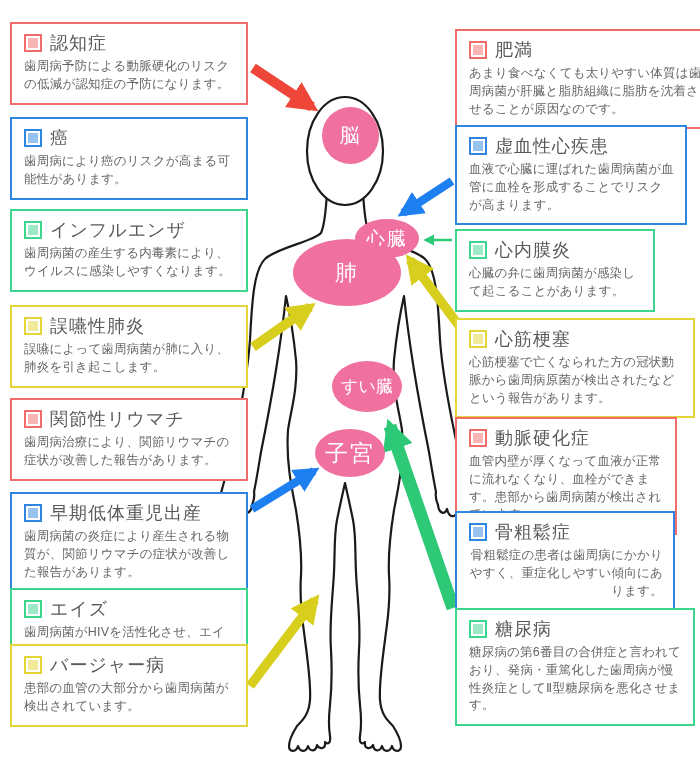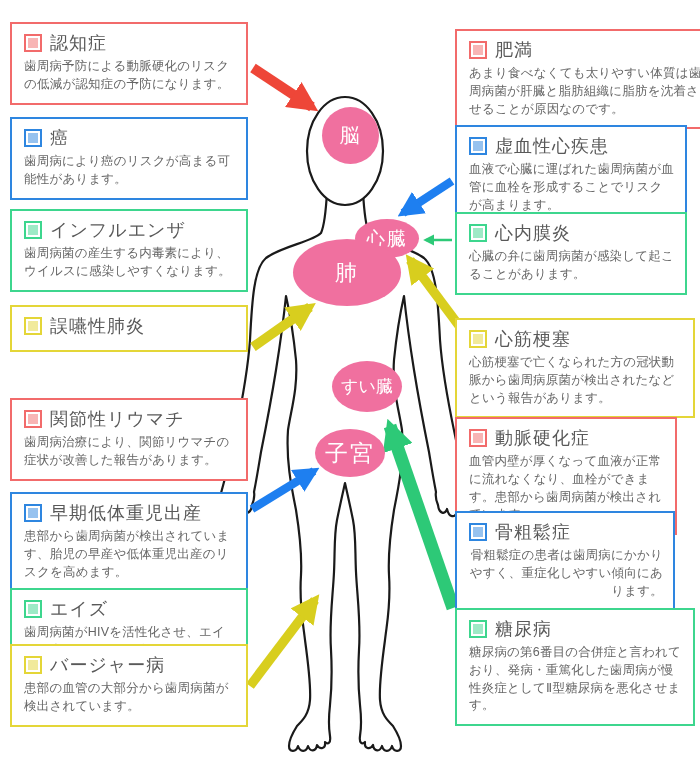--- a/index.html
+++ b/index.html
@@ -179,38 +179,39 @@
       </div>
     <div class="box-body">歯周病菌の産生する内毒素により、ウイルスに感染しやすくなります。</div>
   </div>
   <div class="box c-yellow" style="left:10px;top:305px;">
     <div class="box-title">
         <span class="sq">
           <span class="sq-in"></span>
         </span>
         <span class="t">誤嚥性肺炎</span>
       </div>
+    <div class="box-body">誤嚥によって歯周病菌が肺に入り、肺炎を引き起こします。</div>
   </div>
   <div class="box c-red" style="left:10px;top:398px;">
     <div class="box-title">
         <span class="sq">
           <span class="sq-in"></span>
         </span>
         <span class="t">関節性リウマチ</span>
       </div>
     <div class="box-body">歯周病治療により、関節リウマチの症状が改善した報告があります。</div>
   </div>
   <div class="box c-blue" style="left:10px;top:492px;">
     <div class="box-title">
         <span class="sq">
           <span class="sq-in"></span>
         </span>
         <span class="t">早期低体重児出産</span>
       </div>
-    <div class="box-body">患部から歯周病菌が検出されています、胎児の早産や低体重児出産のリスクを高めます。</div>
+    <div class="box-body">歯周病菌の炎症により産生される物質が、関節リウマチの症状が改善した報告があります。</div>
   </div>
   <div class="box c-green" style="left:10px;top:588px;">
     <div class="box-title">
         <span class="sq">
           <span class="sq-in"></span>
         </span>
         <span class="t">エイズ</span>
       </div>
     <div class="box-body">歯周病菌がHIVを活性化させ、エイズ発症につながる可能性があります。</div>
   </div>
@@ -235,21 +236,21 @@
   </div>
   <div class="box c-blue" style="left:455px;top:125px;width:232px;">
     <div class="box-title">
         <span class="sq">
           <span class="sq-in"></span>
         </span>
         <span class="t">虚血性心疾患</span>
       </div>
     <div class="box-body">血液で心臓に運ばれた歯周病菌が血管に血栓を形成することでリスクが高まります。</div>
   </div>
-  <div class="box c-green" style="left:455px;top:212px;width:232px;">
+  <div class="box c-green" style="left:455px;top:229px;width:200px;">
     <div class="box-title">
         <span class="sq">
           <span class="sq-in"></span>
         </span>
         <span class="t">心内膜炎</span>
       </div>
     <div class="box-body">心臓の弁に歯周病菌が感染して起こることがあります。</div>
   </div>
   <div class="box c-yellow" style="left:455px;top:318px;width:240px;">
     <div class="box-title">

